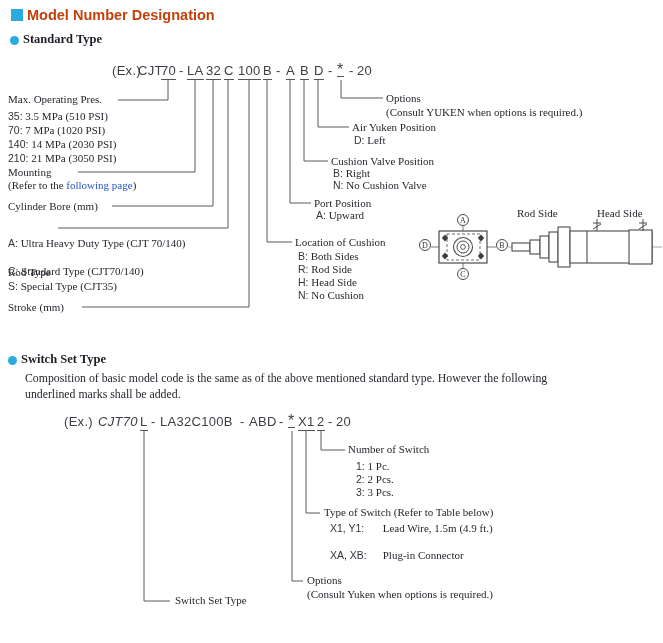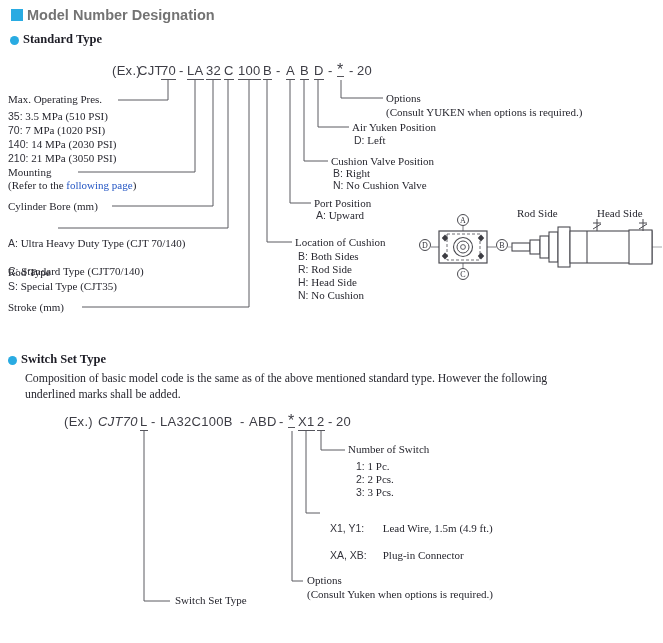--- a/index.html
+++ b/index.html
@@ -7,21 +7,21 @@
         font-family:"Liberation Serif",serif;color:#26262e;}
   svg.overlay{position:absolute;left:0;top:0;z-index:1;pointer-events:none;}
   .lbl{position:absolute;z-index:2;font-size:11px;line-height:13px;white-space:nowrap;color:#26262e;}
   .k{font-family:"Liberation Sans",sans-serif;font-size:10.5px;color:#33333b;}
   .kw{display:inline-block;min-width:50px;}
   .cp{position:absolute;z-index:2;font-family:"Liberation Sans",sans-serif;font-size:13px;
       line-height:15px;height:16px;color:#3d3d45;letter-spacing:0.3px;white-space:nowrap;}
   .u{border-bottom:1.2px solid #55555c;}
   .ast{font-size:16px;line-height:19px;}
   .page-title{position:absolute;left:27px;top:7px;z-index:2;font-family:"Liberation Sans",sans-serif;
-      font-size:14.5px;font-weight:bold;color:#737373;}
+      font-size:14.5px;font-weight:bold;color:#c2410c;}
   .sq{position:absolute;left:11px;top:9px;width:12px;height:12px;background:#29abe2;z-index:2;}
   .dot{position:absolute;width:9px;height:9px;border-radius:50%;background:#29abe2;z-index:2;}
   .sec-h{position:absolute;z-index:2;font-size:12.5px;font-weight:bold;color:#1d1d26;}
   .para{position:absolute;z-index:2;font-size:11.8px;color:#26262e;white-space:nowrap;}
   a.lnk{color:#2456c4;text-decoration:none;}
   .svgt{font-family:"Liberation Serif",serif;font-size:8px;fill:#33333b;}
   .sidet{font-family:"Liberation Serif",serif;font-size:11px;fill:#26262e;}
 </style>
 </head>
 <body>
@@ -175,20 +175,21 @@
     <span class="cp u" style="left:317px;top:414px;">2</span>
     <span class="cp" style="left:328px;top:414px;">-</span>
     <span class="cp" style="left:336px;top:414px;">20</span>
   </div>
 
   <div class="lbl" style="left:348px;top:443px;">Number of Switch</div>
   <div class="lbl" style="left:356px;top:460px;"><span class="k">1:</span> <span>1 Pc.</span></div>
   <div class="lbl" style="left:356px;top:473px;"><span class="k">2:</span> <span>2 Pcs.</span></div>
   <div class="lbl" style="left:356px;top:486px;"><span class="k">3:</span> <span>3 Pcs.</span></div>
 
+  <div class="lbl" style="left:324px;top:506px;">Type of Switch (Refer to Table below)</div>
   <div class="lbl" style="left:330px;top:522px;"><span class="k kw">X1, Y1:</span> <span>Lead Wire, 1.5m (4.9 ft.)</span></div>
   <div class="lbl" style="left:330px;top:549px;"><span class="k kw">XA, XB:</span> <span>Plug-in Connector</span></div>
 
   <div class="lbl" style="left:307px;top:574px;">Options</div>
   <div class="lbl" style="left:307px;top:588px;">(Consult Yuken when options is required.)</div>
   <div class="lbl" style="left:175px;top:594px;">Switch Set Type</div>
 
 </div>
 
 </body></html>

